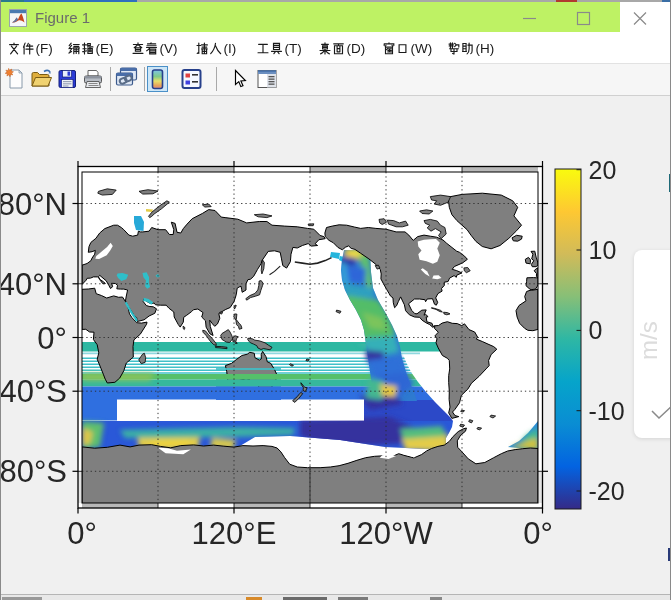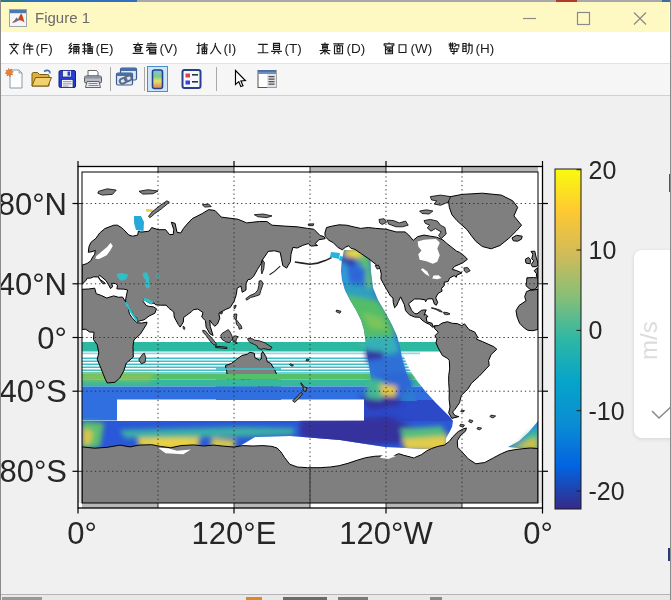--- a/index.html
+++ b/index.html
@@ -1,16 +1,16 @@
 <!DOCTYPE html>
 <html><head><meta charset="utf-8"><style>
 *{margin:0;padding:0}
 body{width:671px;height:600px;overflow:hidden;position:relative;background:#fff;
 font-family:"Liberation Sans",sans-serif}
-.titlebar{position:absolute;left:0;top:2px;width:669px;height:30px;background:#fef9c3}
+.titlebar{position:absolute;left:0;top:2px;width:620px;height:30px;background:#bef264}
 .title{position:absolute;left:35px;top:7px;font-size:15px;color:#6b6b6b}
 .menubar{position:absolute;left:0;top:32px;width:671px;height:30px;background:#fff}
 .toolbar{position:absolute;left:0;top:63px;width:671px;height:33px;background:#f6f6f6;
 border-top:1px solid #e2e2e2;border-bottom:1px solid #d0d0d0;box-sizing:border-box}
 .figure{position:absolute;left:0;top:96px;width:671px;height:498px;background:#f0f0f0}
 .wborder{position:absolute;left:0;top:0;width:671px;height:600px;
 border-left:1px solid #8a8a8a;border-right:1px solid #8a8a8a;box-sizing:border-box;pointer-events:none}
 </style></head>
 <body>
 <div style="position:absolute;left:0;top:0;width:671px;height:2px;background:#a8a8a8">

